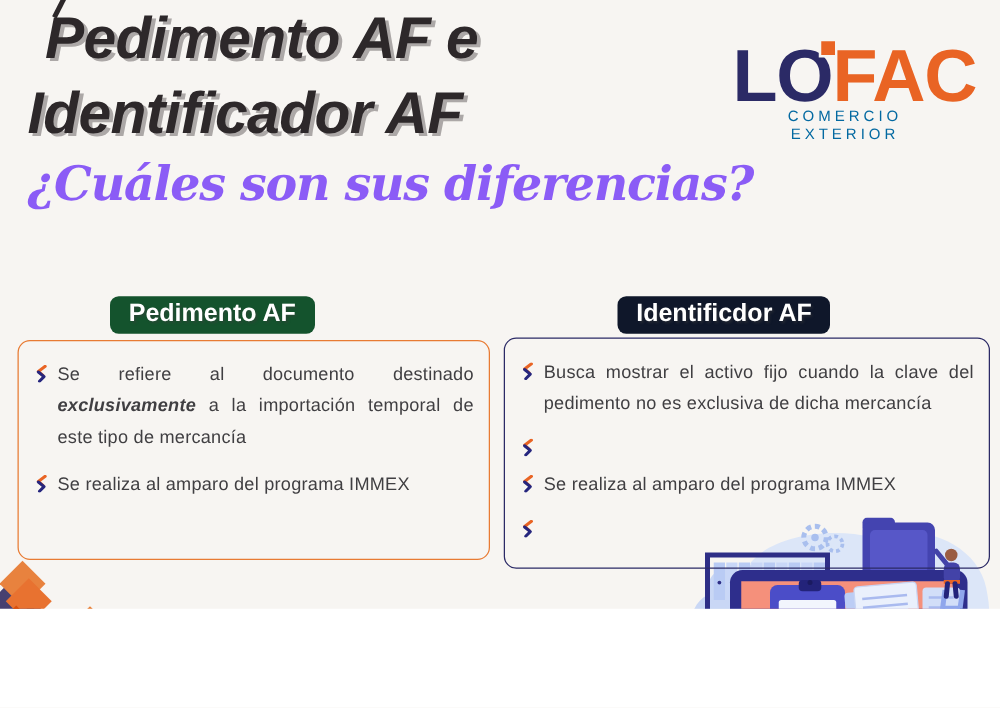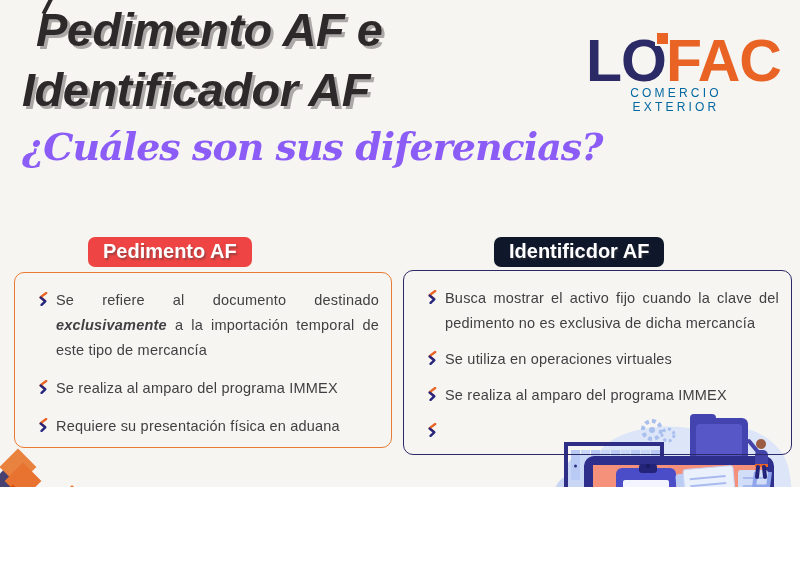--- a/index.html
+++ b/index.html
@@ -22,25 +22,25 @@
   .fac{color:#E96424;}
   .o-wrap{position:relative;color:#2B2A66;}
   .o-accent{position:absolute;top:5px;right:-2px;width:11px;height:11px;background:#E96424;
             box-shadow:-2px 2px 0 #F7F5F2;}
   .tagline{display:block;margin-top:2px;font-size:12px;font-weight:400;letter-spacing:3.2px;
            color:#0369a1;}
 
   
   .badge{position:absolute;top:237px;padding:3px 15px 4px;border-radius:7px;color:#fff;
          font-weight:700;font-size:20px;text-shadow:1.5px 1.5px 2px rgba(60,60,60,.45);z-index:3;}
-  .badge-left{left:88px;background:#ef4444;}
+  .badge-left{left:88px;background:#14532d;}
   .badge-right{left:494px;background:#0f172a;}
 
   
-  .card{position:absolute;border-radius:10px;padding:15px 12px 0 22px;box-sizing:border-box;z-index:3;}
+  .card{position:absolute;border-radius:10px;padding:15px 12px 0 12px;box-sizing:border-box;z-index:3;}
   .card-left{left:14px;top:272px;width:378px;height:176px;border:1.6px solid #E87B33;}
   .card-right{left:403px;top:270px;width:389px;height:185px;border:1.6px solid #2B2A66;}
   .blist{list-style:none;margin:0;padding:0;}
   .item{display:flex;gap:8px;align-items:flex-start;margin-bottom:13px;}
   .card-right .item{margin-bottom:11px;}
   .bicon{width:11px;height:14px;flex:none;margin-top:4px;}
   .itext{margin:0;font-size:14.5px;line-height:1.72;color:#403F42;letter-spacing:.2px;}
   .justify{text-align:justify;}
   .em{font-weight:700;font-style:italic;}
 
@@ -88,45 +88,37 @@
         </svg>
         <p class="itext justify"><span>Se refiere al documento destinado </span><strong class="em">exclusivamente</strong><span> a la importación temporal de este tipo de mercancía</span></p>
       </li>
       <li class="item">
         <svg class="bicon" viewBox="0 0 12 15" aria-hidden="true">
           <path d="M10 1 L4 5.5 L8 9" fill="none" stroke="#E96424" stroke-width="2.6" stroke-linecap="round" stroke-linejoin="round"></path>
           <path d="M4 6 L9 10 L5 14" fill="none" stroke="#26267E" stroke-width="2.6" stroke-linecap="round" stroke-linejoin="round"></path>
         </svg>
         <p class="itext">Se realiza al amparo del programa IMMEX</p>
       </li>
-      <li class="item">
-        <svg class="bicon" viewBox="0 0 12 15" aria-hidden="true">
-          <path d="M10 1 L4 5.5 L8 9" fill="none" stroke="#E96424" stroke-width="2.6" stroke-linecap="round" stroke-linejoin="round"></path>
-          <path d="M4 6 L9 10 L5 14" fill="none" stroke="#26267E" stroke-width="2.6" stroke-linecap="round" stroke-linejoin="round"></path>
-        </svg>
-        <p class="itext">Requiere su presentación física en aduana</p>
-      </li>
     </ul>
   </div>
 
   <div class="card card-right">
     <ul class="blist">
       <li class="item">
         <svg class="bicon" viewBox="0 0 12 15" aria-hidden="true">
           <path d="M10 1 L4 5.5 L8 9" fill="none" stroke="#E96424" stroke-width="2.6" stroke-linecap="round" stroke-linejoin="round"></path>
           <path d="M4 6 L9 10 L5 14" fill="none" stroke="#26267E" stroke-width="2.6" stroke-linecap="round" stroke-linejoin="round"></path>
         </svg>
         <p class="itext justify">Busca mostrar el activo fijo cuando la clave del pedimento no es exclusiva de dicha mercancía</p>
       </li>
       <li class="item">
         <svg class="bicon" viewBox="0 0 12 15" aria-hidden="true">
           <path d="M10 1 L4 5.5 L8 9" fill="none" stroke="#E96424" stroke-width="2.6" stroke-linecap="round" stroke-linejoin="round"></path>
           <path d="M4 6 L9 10 L5 14" fill="none" stroke="#26267E" stroke-width="2.6" stroke-linecap="round" stroke-linejoin="round"></path>
         </svg>
-        <p class="itext">Se utiliza en operaciones virtuales</p>
       </li>
       <li class="item">
         <svg class="bicon" viewBox="0 0 12 15" aria-hidden="true">
           <path d="M10 1 L4 5.5 L8 9" fill="none" stroke="#E96424" stroke-width="2.6" stroke-linecap="round" stroke-linejoin="round"></path>
           <path d="M4 6 L9 10 L5 14" fill="none" stroke="#26267E" stroke-width="2.6" stroke-linecap="round" stroke-linejoin="round"></path>
         </svg>
         <p class="itext">Se realiza al amparo del programa IMMEX</p>
       </li>
       <li class="item">
         <svg class="bicon" viewBox="0 0 12 15" aria-hidden="true">

